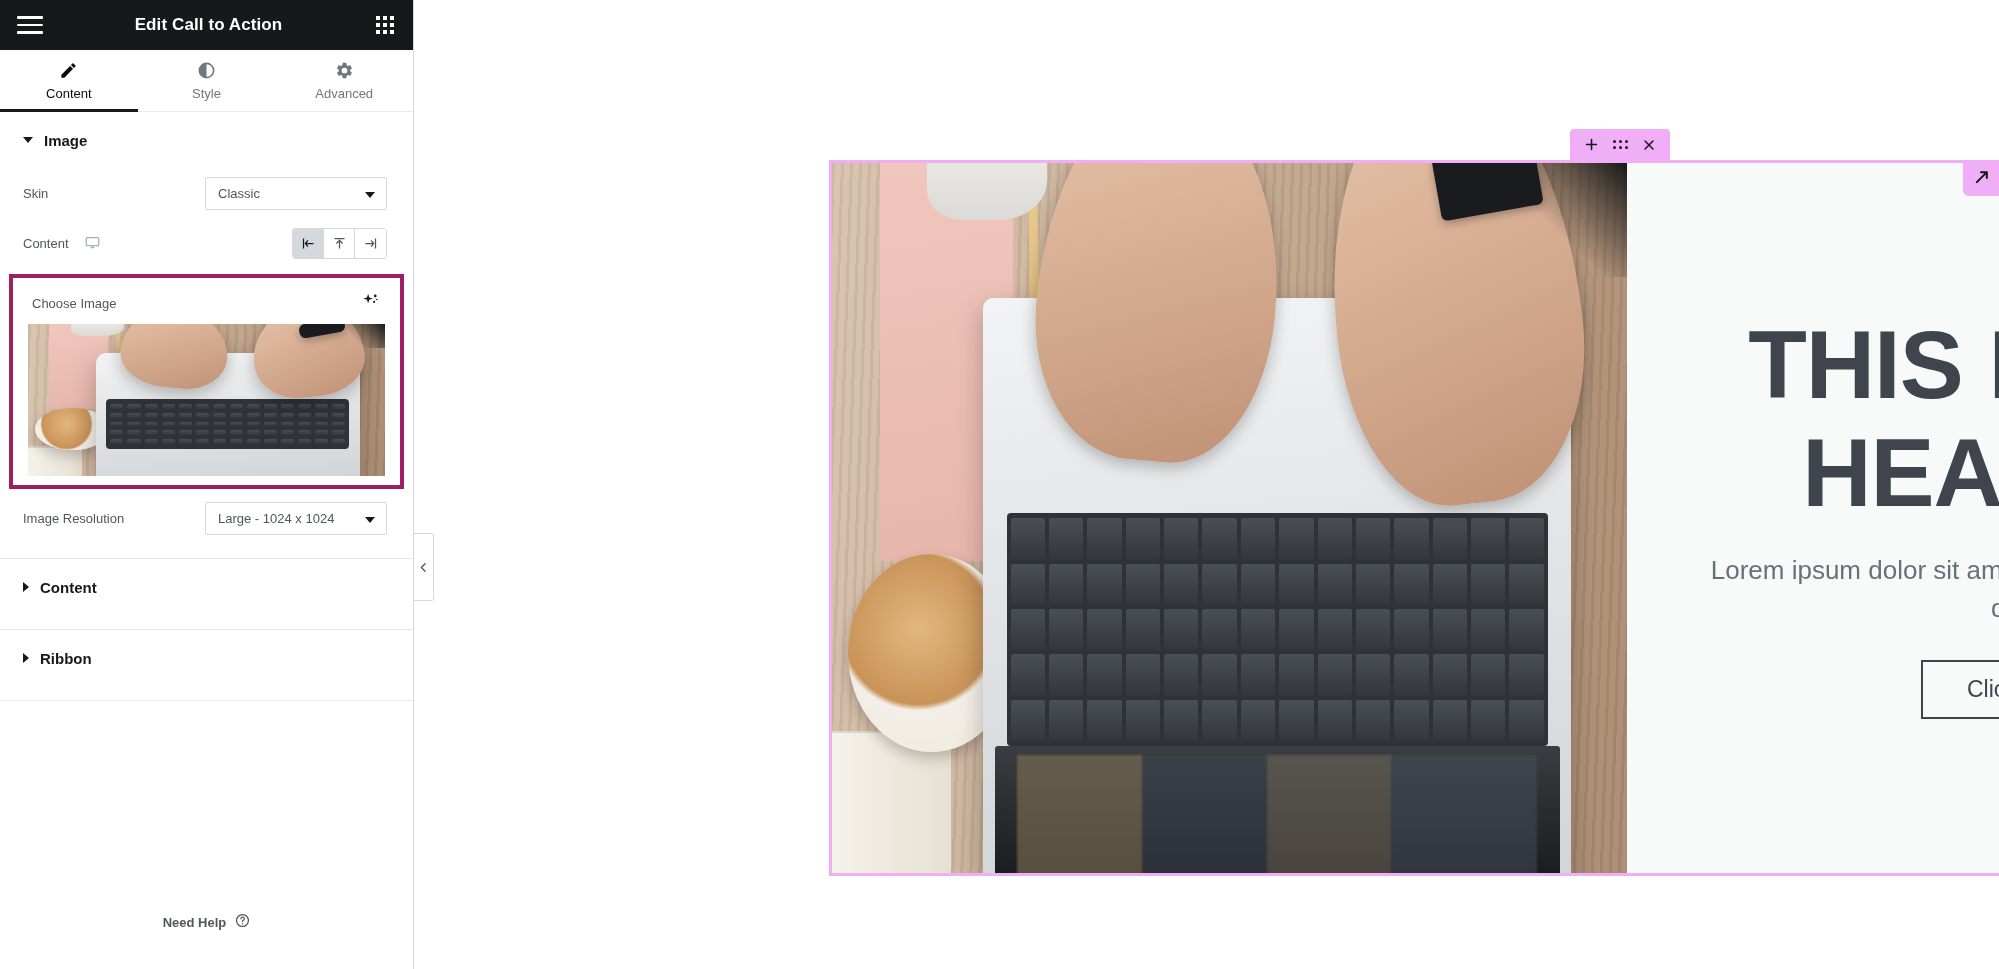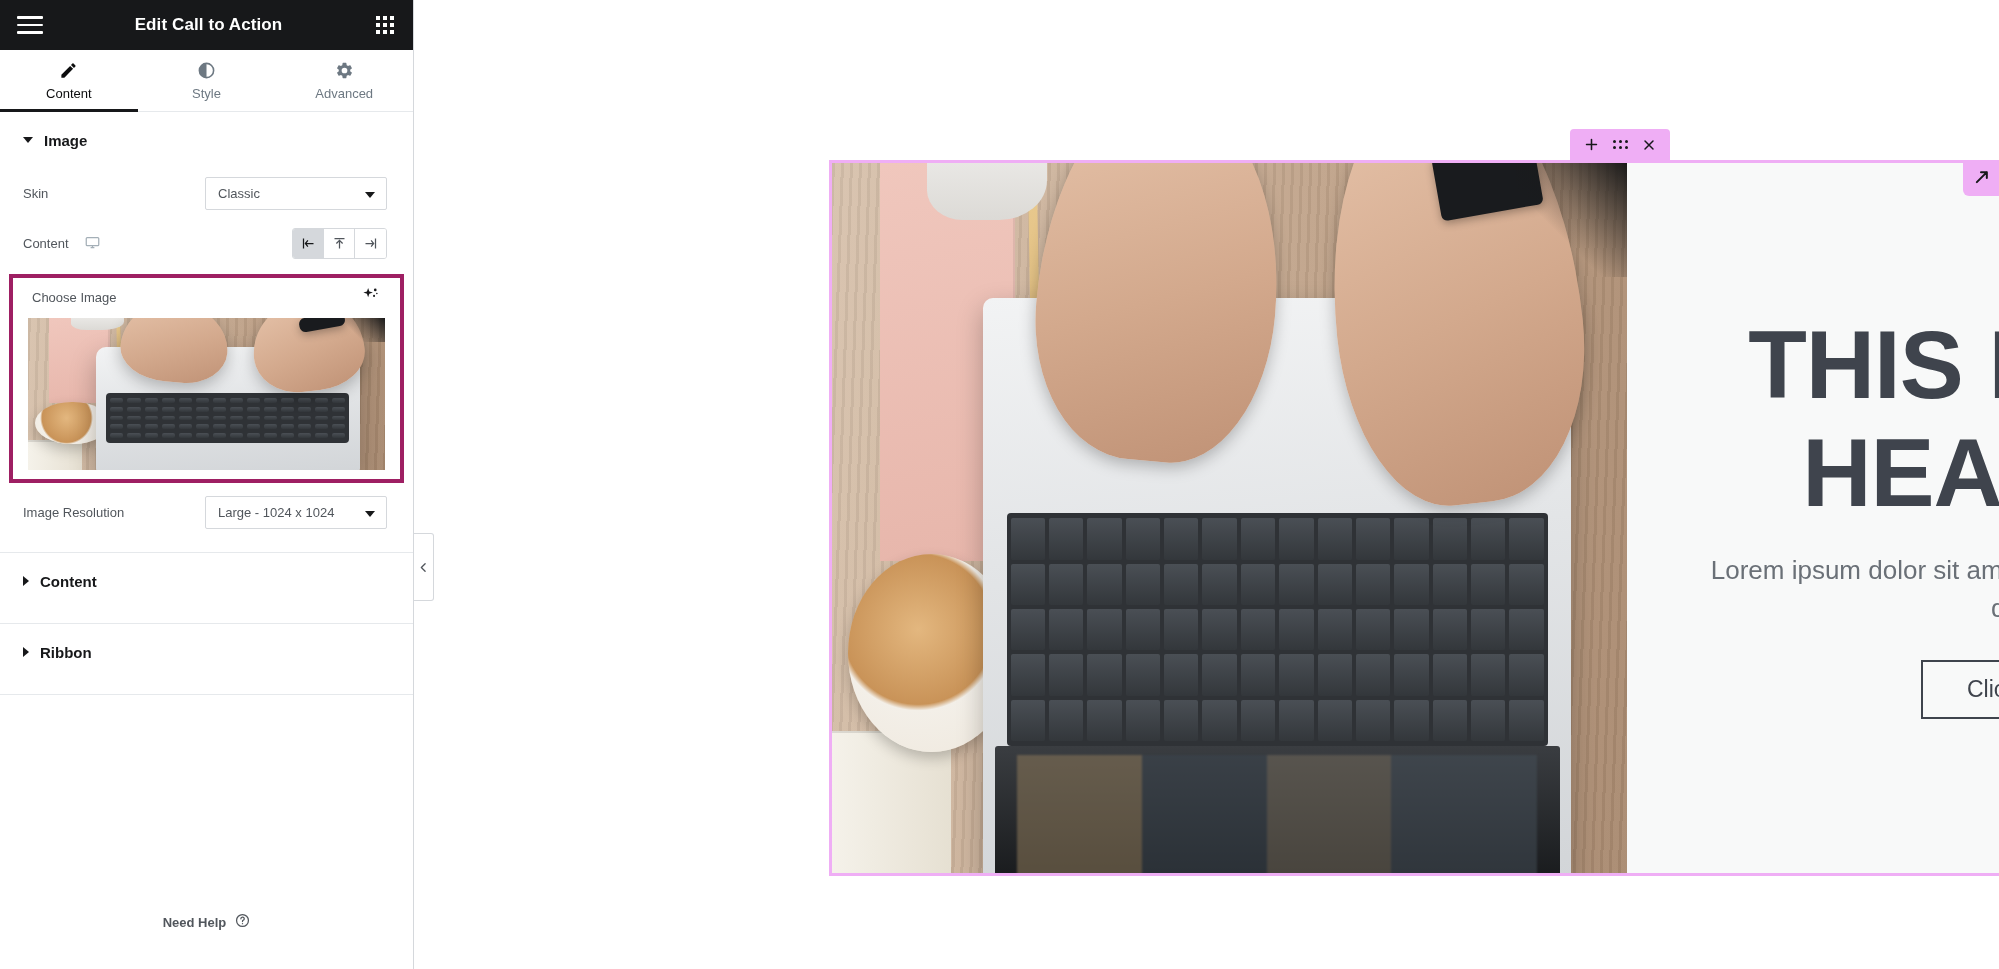--- a/index.html
+++ b/index.html
@@ -191,21 +191,21 @@
     color: #51565c;
   }
   .btn-group .gbtn:last-child { border-right: none; }
   .btn-group .gbtn.selected { background: #d5d8dc; color: #17181a; }
 
   
   .highlight-box {
     margin: 6px 9px 4px 9px;
     border: 4px solid #9e1f63;
     background: #ffffff;
-    padding: 0 7px 9px 7px;
+    padding: 6px 7px 9px 7px;
   }
   .choose-head {
     display: flex;
     align-items: center;
     justify-content: space-between;
     padding: 8px 13px 10px 12px;
   }
   .choose-head span { font-size: 13px; color: #51565c; }
   .media-preview {
     height: 152px;

